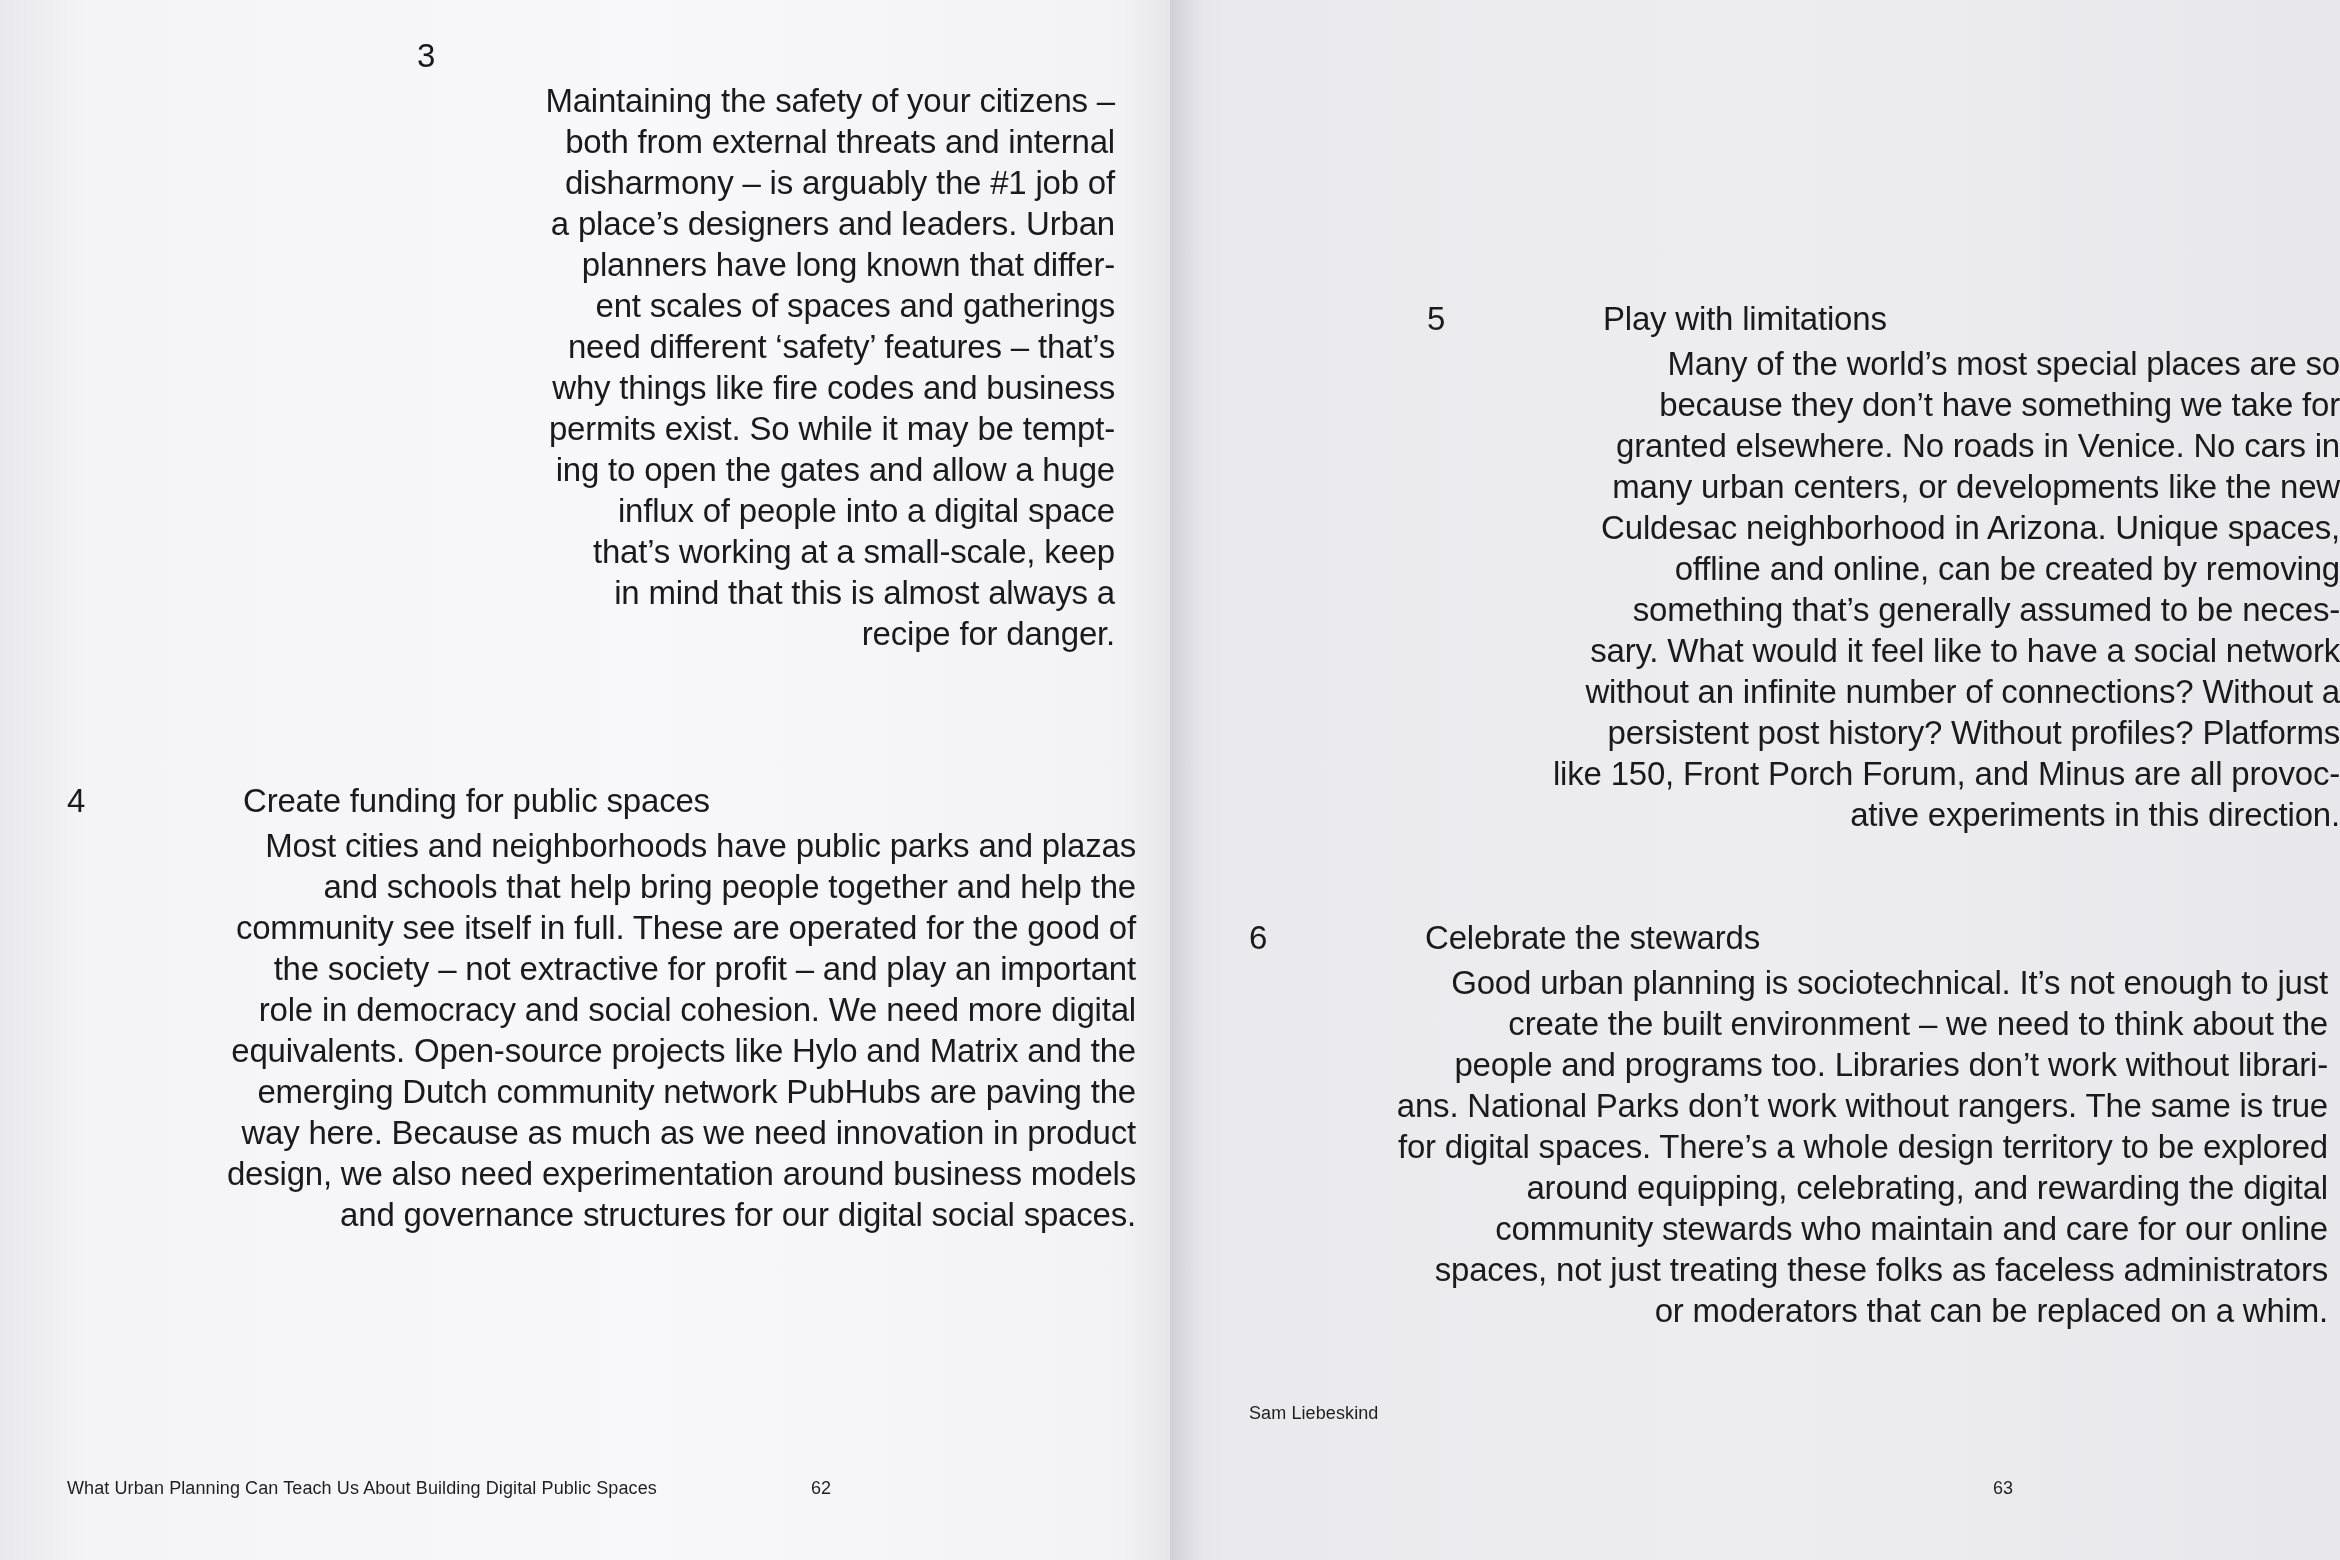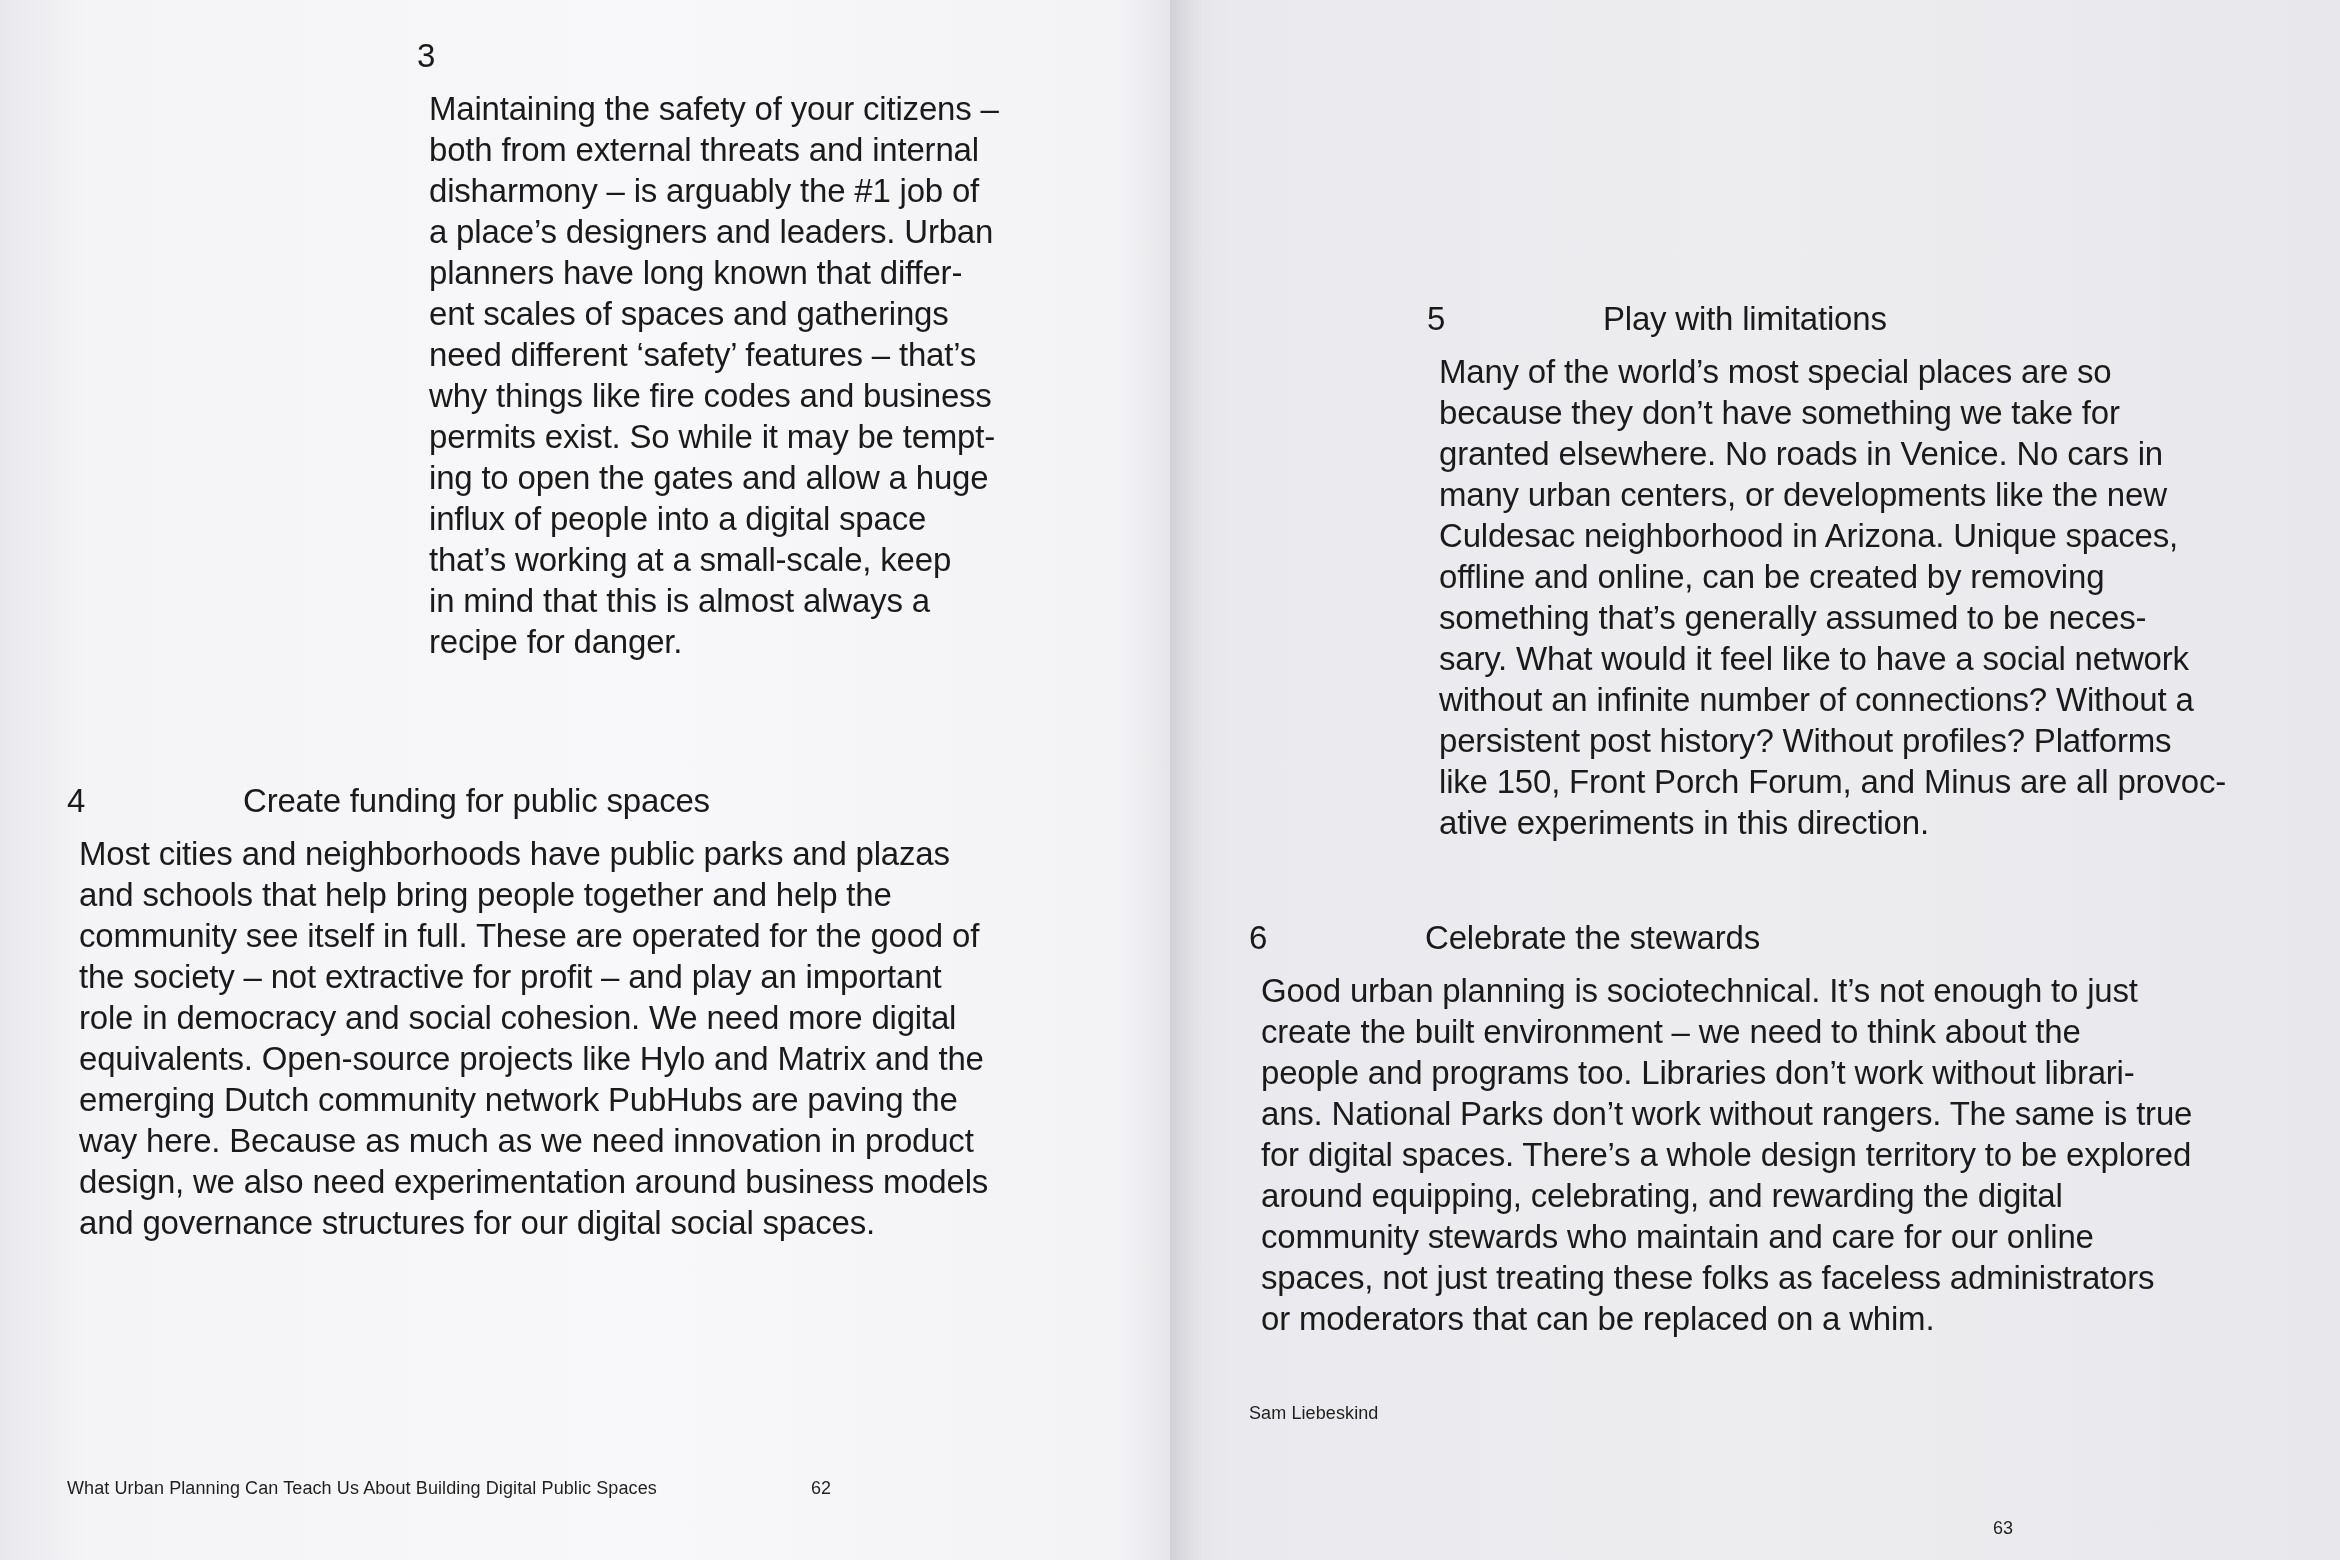--- a/index.html
+++ b/index.html
@@ -32,32 +32,32 @@
     content: ""; position: absolute; top: 0; bottom: 0; left: 0; width: 33px;
     background: linear-gradient(to right, rgba(40,40,55,0.10), rgba(0,0,0,0) 100%);
     pointer-events: none;
   }
 
   .sec { position: absolute; font-size: 33px; line-height: 41px; letter-spacing: -0.2px; }
   .sec-head { display: flex; align-items: flex-start; }
   .sec-head .num { flex: 0 0 auto; width: 176px; }
   .sec--3 .sec-head .num { width: 148px; }
   .sec-title { margin: 0; font-size: inherit; font-weight: 400; line-height: inherit; white-space: pre-line; }
-  .sec-body { margin: 12px; white-space: pre; }
+  .sec-body { margin: 4px; white-space: pre; text-align: right; }
 
   .sec--3 { left: 417px; top: 35px;  width: 702px; }
   .sec--4 { left: 67px;  top: 780px; width: 1073px; }
   .sec--5 { left: 1427px; top: 298px; width: 917px; }
   .sec--6 { left: 1249px; top: 917px; width: 1083px; }
 
   .footer-item { position: absolute; font-size: 18px; line-height: 23.4px; letter-spacing: 0.1px; color: #1f1f1f; white-space: nowrap; }
   .footer-left-title  { left: 67px;   top: 1477px; }
   .footer-left-num    { left: 811px;  top: 1477px; }
   .footer-right-author{ left: 1249px; top: 1402px; }
-  .footer-right-num   { left: 1993px; top: 1477px; margin-top: 40px; }
+  .footer-right-num   { left: 1993px; top: 1477px; }
 </style>
 </head>
 <body>
 
 <div class="spread">
 
   <div class="page page-left"></div>
   <div class="page page-right"></div>
 
   <article class="sec sec--3">

